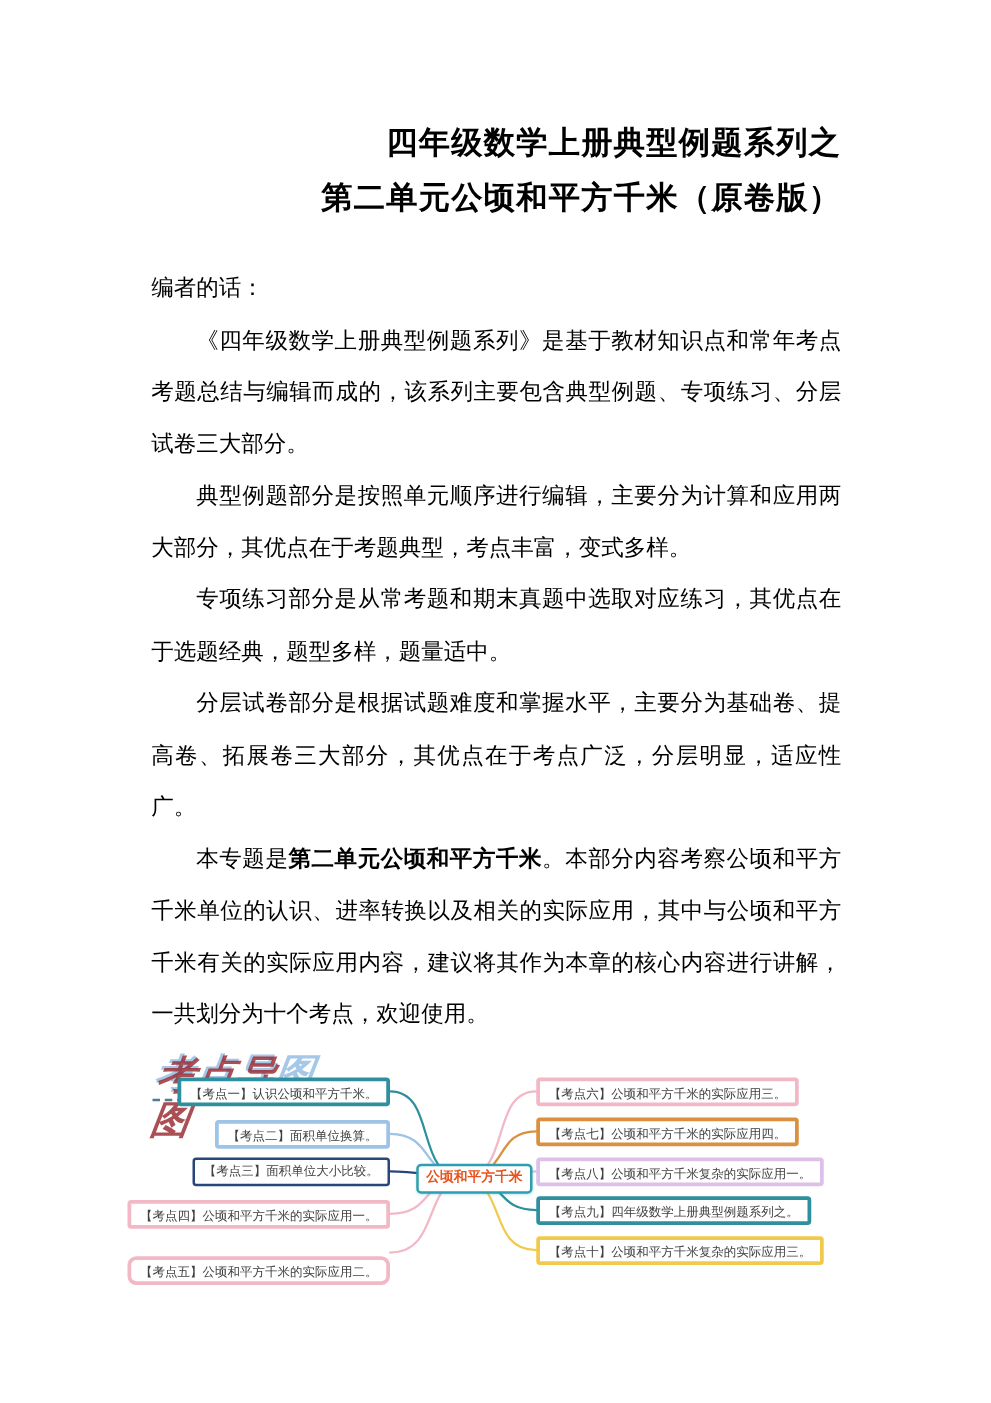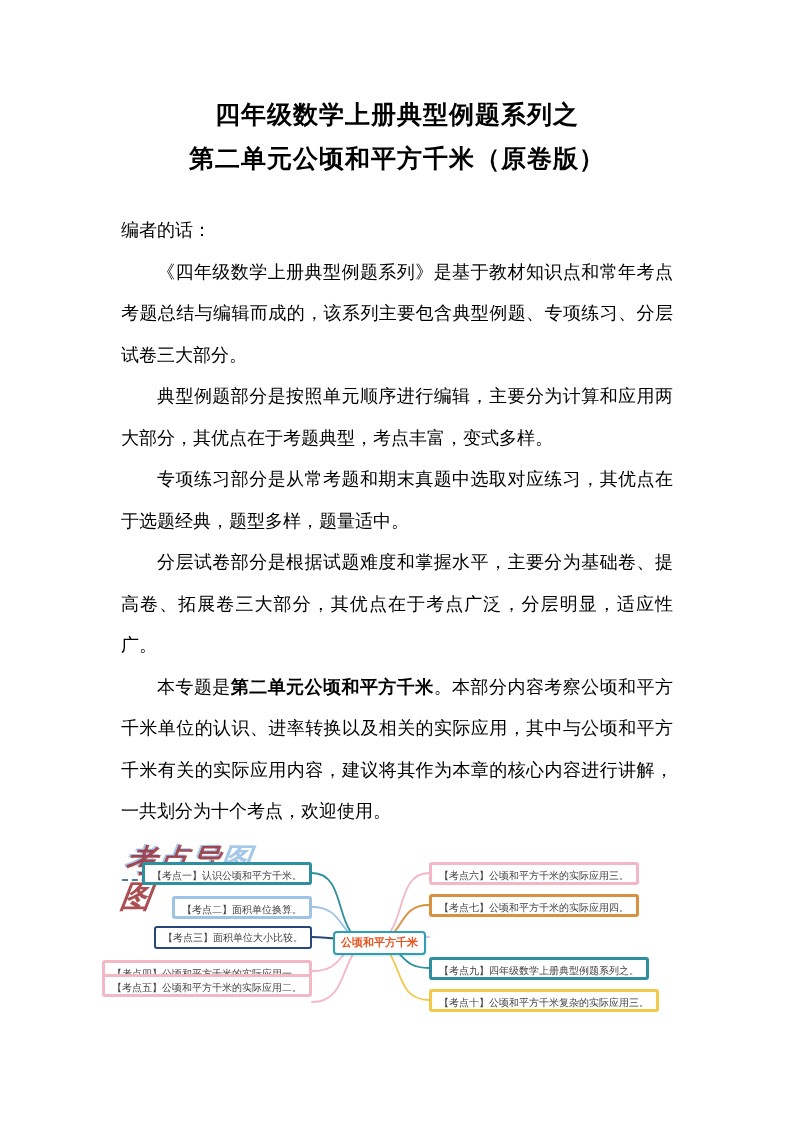--- a/index.html
+++ b/index.html
@@ -8,21 +8,21 @@
     position: relative;
     width: 793px;
     height: 1122px;
     background: #ffffff;
     overflow: hidden;
     font-family: "Liberation Sans", "DejaVu Sans", sans-serif;
     color: #000;
   }
   .doc { padding: 92px 120px 0 121px; }
   .title-line {
-    text-align: center;
+    text-align: right;
     font-size: 25px;
     font-weight: bold;
     line-height: 44px;
     color: #000;
     letter-spacing: 1px;
   }
   .editor-note {
     margin-top: 30px;
     font-size: 18px;
     line-height: 41.5px;
@@ -93,21 +93,21 @@
     font-size: 11px;
     font-weight: bold;
     white-space: nowrap;
     z-index: 3;
     box-shadow: 0 1px 2px rgba(46,159,176,0.25);
   }
   .t12  { top: 12px; }
   .t46  { top: 46px; }
   .t76  { top: 76px; }
   .t110 { top: 110px; }
-  .t141 { top: 124px; }
+  .t141 { top: 155px; border-radius: 7px; }
   .t44  { top: 44px; }
   .t107 { top: 107px; }
   .t139 { top: 139px; }
 </style>
 </head>
 <body>
 
 <div class="page">
   <div class="doc">
 
@@ -148,16 +148,17 @@
     <div class="mm-box mm-left t12" style="border-color: rgb(46, 143, 158);">【考点一】认识公顷和平方千米。</div>
     <div class="mm-box mm-left t46" style="border-color: rgb(157, 195, 230);">【考点二】面积单位换算。</div>
     <div class="mm-box mm-left thick t76" style="border-color: rgb(39, 71, 122);">【考点三】面积单位大小比较。</div>
     <div class="mm-box mm-left t110" style="border-color: rgb(242, 184, 198);">【考点四】公顷和平方千米的实际应用一。</div>
     <div class="mm-box mm-left t141" style="border-color: rgb(242, 184, 198);">【考点五】公顷和平方千米的实际应用二。</div>
 
     <div class="mm-center" style="border-color: rgb(46, 159, 176); color: rgb(232, 84, 31);">公顷和平方千米</div>
 
     <div class="mm-box mm-right t12" style="border-color: rgb(242, 184, 198);">【考点六】公顷和平方千米的实际应用三。</div>
     <div class="mm-box mm-right t44" style="border-color: rgb(217, 144, 63);">【考点七】公顷和平方千米的实际应用四。</div>
+    <div class="mm-box mm-right t76" style="border-color: rgb(220, 192, 232);">【考点八】公顷和平方千米复杂的实际应用一。</div>
     <div class="mm-box mm-right t107" style="border-color: rgb(46, 143, 158);">【考点九】四年级数学上册典型例题系列之。</div>
     <div class="mm-box mm-right t139" style="border-color: rgb(241, 202, 76);">【考点十】公顷和平方千米复杂的实际应用三。</div>
   </div>
 </div>
 
 </body></html>

